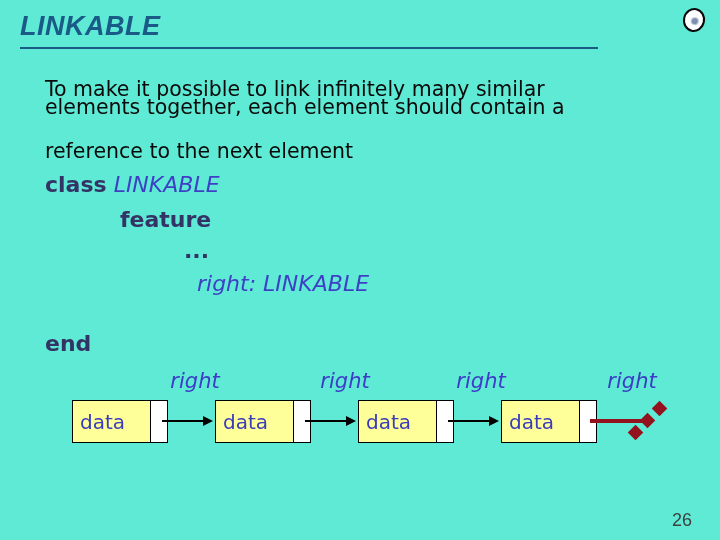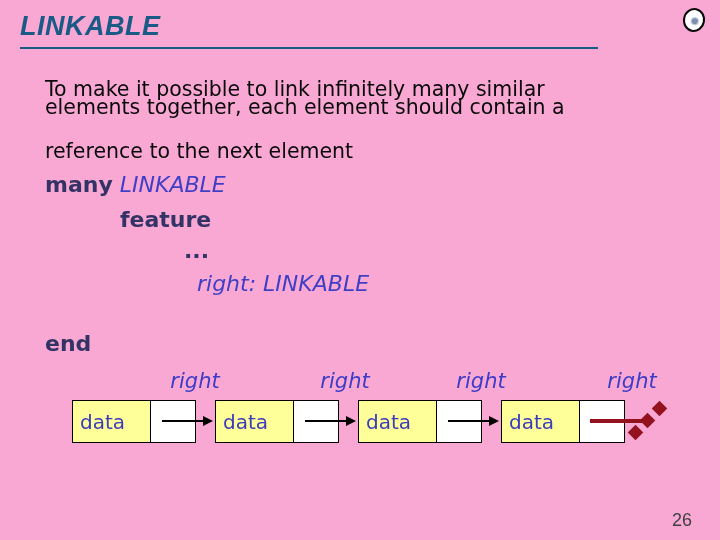--- a/index.html
+++ b/index.html
@@ -1,21 +1,21 @@
 <!DOCTYPE html>
 <html><head>
 <meta charset="utf-8">
 <style>
   * { margin: 0; padding: 0; box-sizing: border-box; }
   html, body { background: #888; }
   .slide {
     position: relative;
     width: 720px;
     height: 540px;
-    background: #f9a8d4;
+    background: #5eead4;
     overflow: hidden;
     font-family: "DejaVu Sans", sans-serif;
   }
   
   .title {
     position: absolute;
     left: 20px; top: 11px;
     font-family: "Liberation Sans", sans-serif;
     font-size: 27px;
     font-weight: bold;
@@ -65,21 +65,21 @@
   .ident { font-style: italic; color: #3f3fc6; }
   .ln-class   { left: 45px;  top: 172px; }
   .ln-feature { left: 120px; top: 207px; }
   .ln-dots    { left: 184px; top: 238px; }
   .ln-right   { left: 197px; top: 271px; }
   .ln-end     { left: 45px;  top: 307px; margin-top: 24px; }
   
   .node {
     position: absolute;
     top: 400px;
-    width: 124px; height: 43px;
+    width: 96px; height: 43px;
     border: 1.5px solid #000;
     background: #ffffff;
     display: flex;
   }
   .node-data-cell {
     width: 78px;
     background: #ffff99;
     border-right: 1.5px solid #000;
     display: flex;
     align-items: center;
@@ -164,21 +164,21 @@
   <div class="title">LINKABLE</div>
   <div class="title-rule"></div>
   <div class="logo">
     <div class="logo-dot"></div>
   </div>
 
   <div class="body-text" style="top:74px">To make it possible to link infinitely many similar</div>
   <div class="body-text" style="top:92px">elements together, each element should contain a</div>
   <div class="body-text" style="top:136px">reference to the next element</div>
 
-  <div class="code-line ln-class"><span class="kw">many</span><span> </span><span class="ident">LINKABLE</span></div>
+  <div class="code-line ln-class"><span class="kw">class</span><span> </span><span class="ident">LINKABLE</span></div>
   <div class="code-line ln-feature"><span class="kw">feature</span></div>
   <div class="code-line ln-dots"><span class="kw">...</span></div>
   <div class="code-line ln-right"><span class="ident">right</span><span class="ident">: LINKABLE</span></div>
   <div class="code-line ln-end"><span class="kw">end</span></div>
 
   <div class="right-label rl-1">right</div>
   <div class="right-label rl-2">right</div>
   <div class="right-label rl-3">right</div>
   <div class="right-label rl-4">right</div>
 

